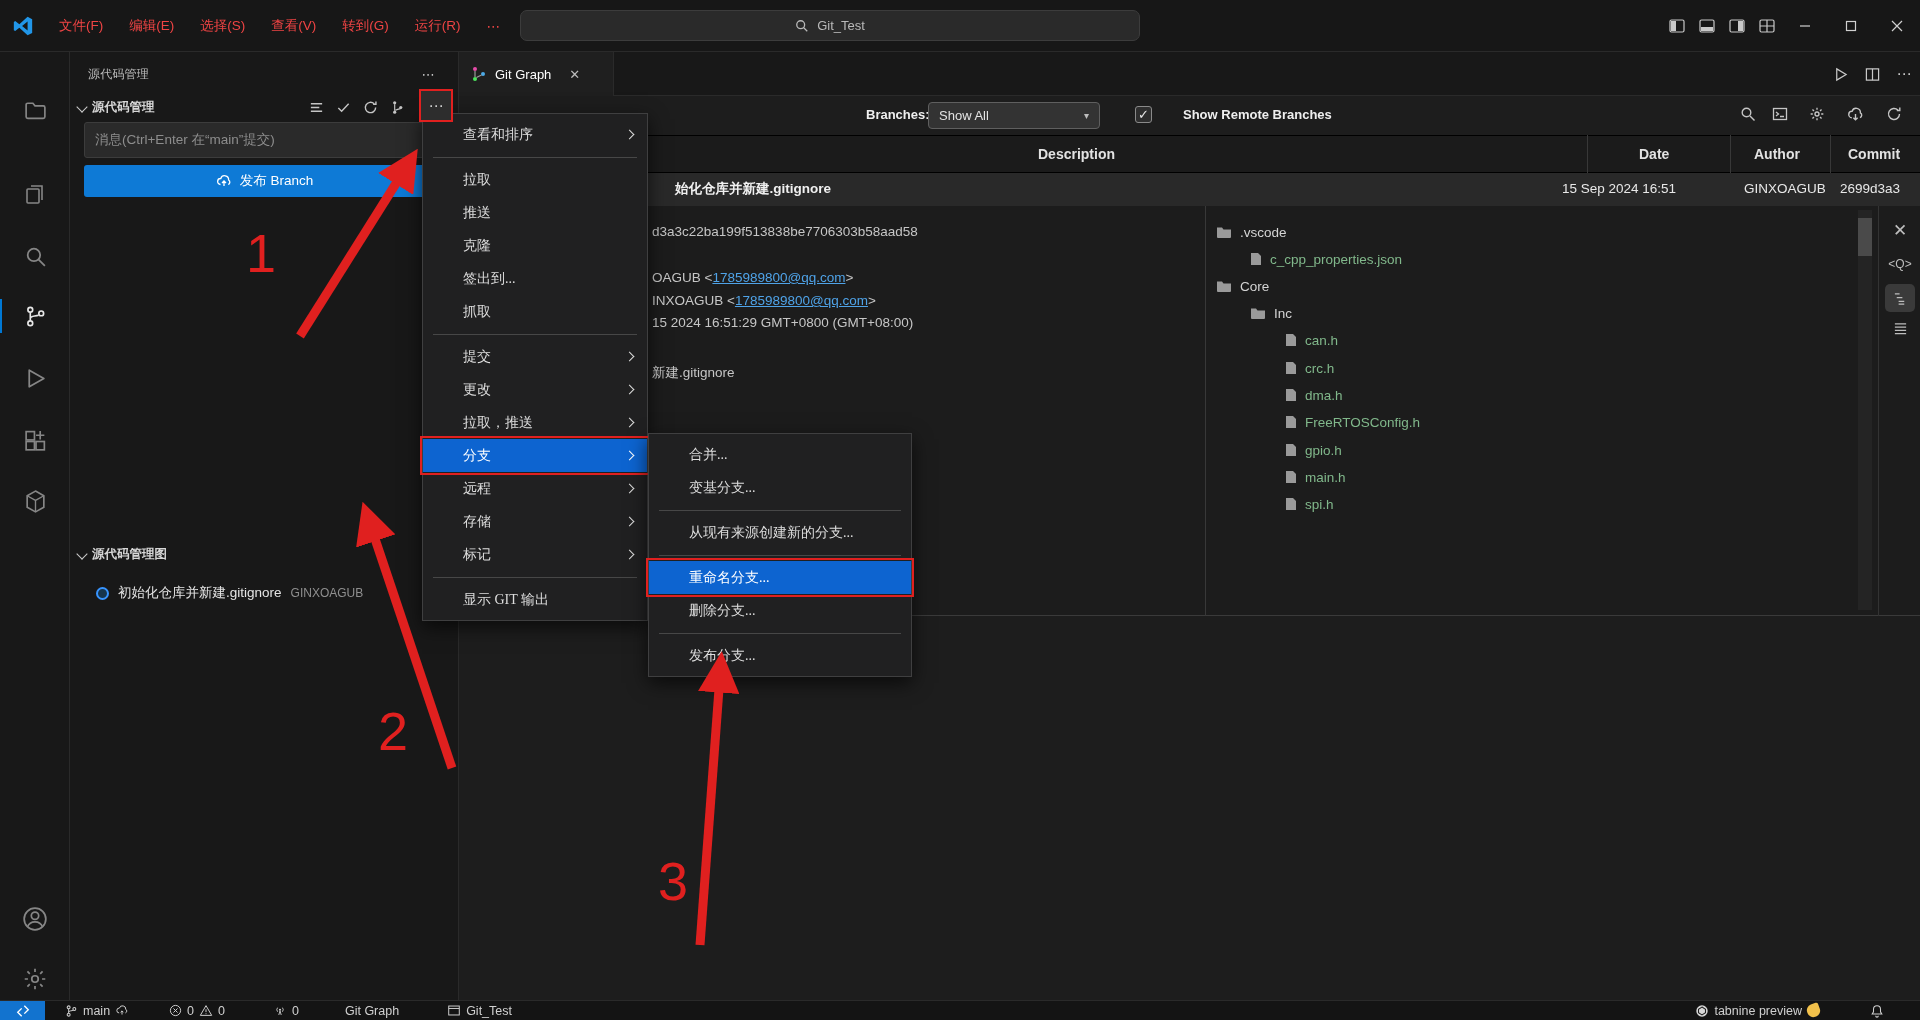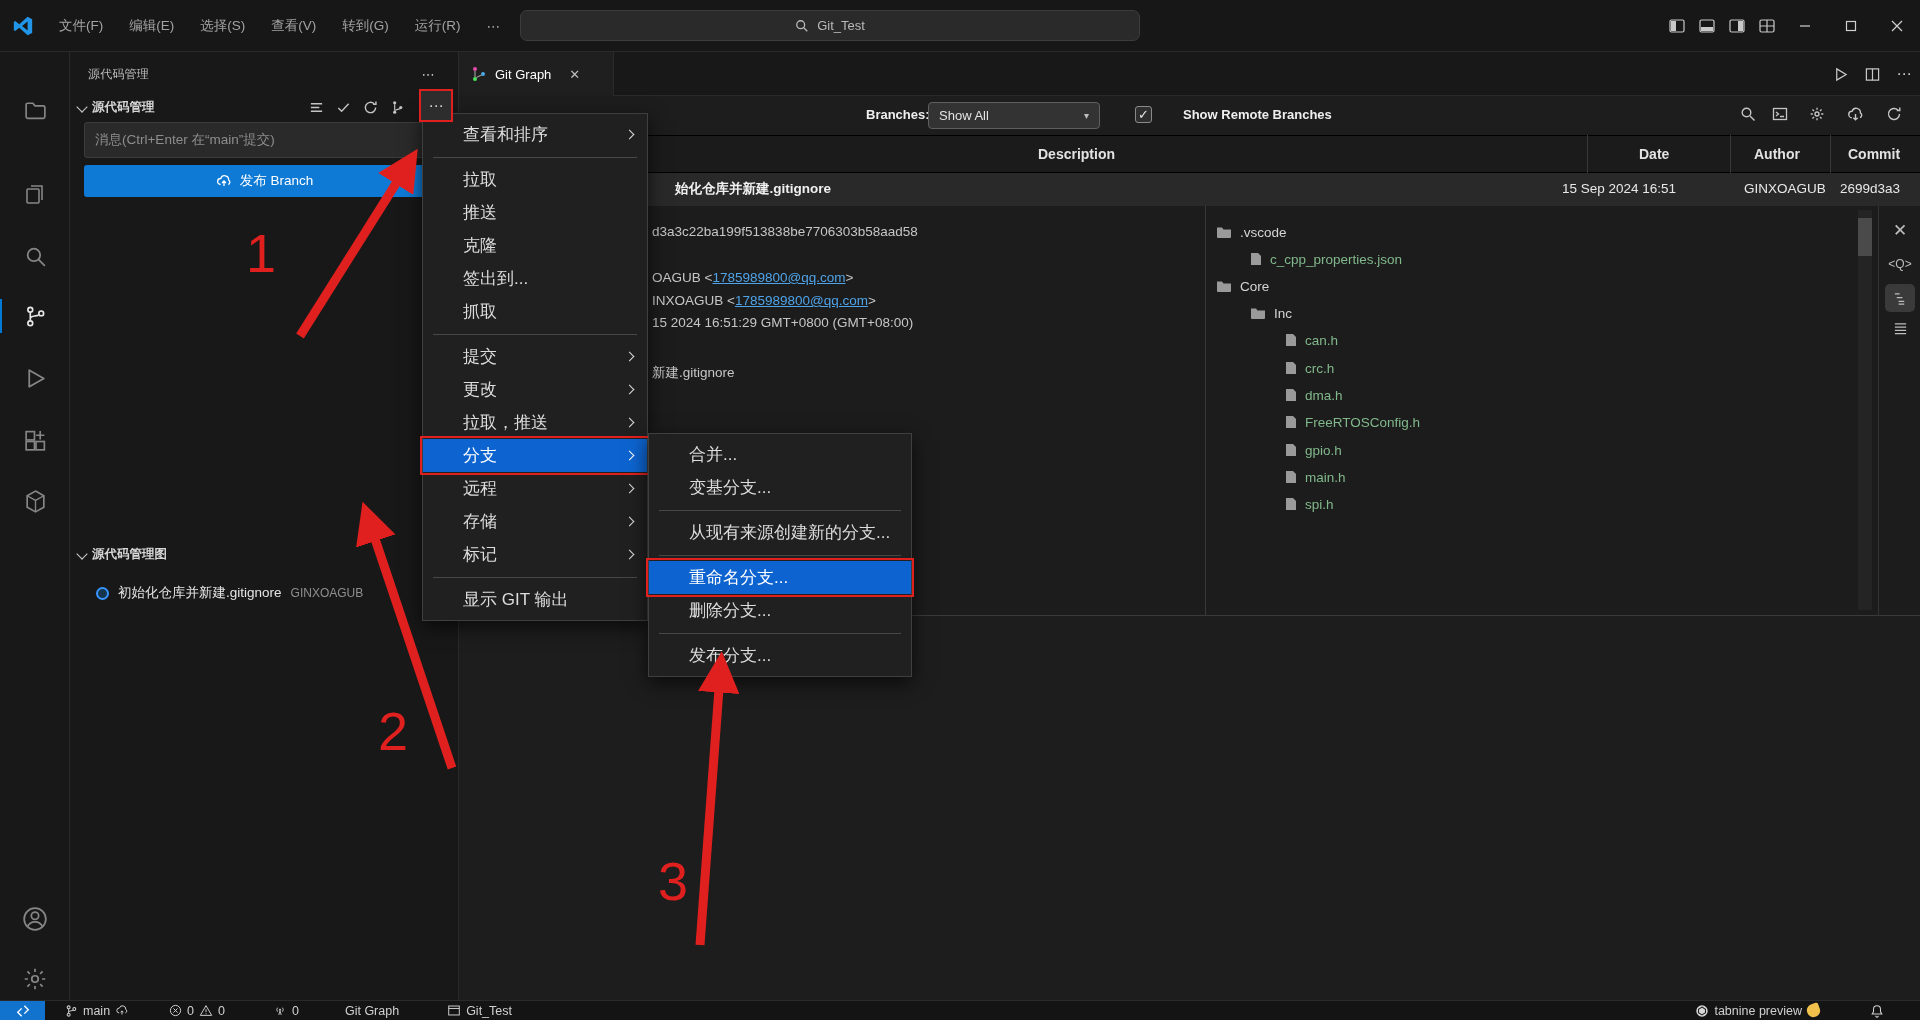--- a/index.html
+++ b/index.html
@@ -9,21 +9,21 @@
     background:#1d1d1d; font-family:"Liberation Sans","DejaVu Sans",sans-serif;
     color:#cccccc; font-size:13px; -webkit-font-smoothing:antialiased;
   }
   .abs { position:absolute; }
   .row { display:flex; align-items:center; }
   .ic { display:inline-flex; align-items:center; justify-content:center; }
   svg { display:block; }
 
   
   #titlebar { left:0; top:0; width:1920px; height:52px; background:#171717; border-bottom:1px solid #2a2a2a; }
-  .tmenu { height:52px; padding:0 13px; color:#a3a3a3; font-size:13.5px; display:flex; align-items:center; cursor:default; }
+  .tmenu { height:52px; padding:0 13px; color:#ef4444; font-size:13.5px; display:flex; align-items:center; cursor:default; }
   #cmdcenter { left:520px; top:10px; width:620px; height:31px; background:#2a2a2a; border:1px solid #3c3c3c;
     border-radius:7px; display:flex; align-items:center; justify-content:center; gap:8px; color:#b9b9b9; font-size:13px; }
   .navarrow { color:#c5c5c5; font-size:18px; width:34px; height:34px; }
   .wlayout { width:30px; height:34px; color:#c9c9c9; }
   .winctl { width:46px; height:40px; color:#d0d0d0; font-size:14px; }
 
   
   #activitybar { left:0; top:52px; width:70px; height:948px; background:#181818; border-right:1px solid #2a2a2a; }
   .abicon { position:absolute; left:18px; width:34px; height:34px; color:#868686; }
   .abicon.active { color:#e7e7e7; }
@@ -64,21 +64,21 @@
   .fname-file { color:#81b88b; font-size:13.5px; }
   .ficon { color:#9a9a9a; }
   #ggscroll { position:absolute; left:1399px; top:4px; width:14px; height:400px; background:#242424; }
   #ggthumb { position:absolute; left:0; top:8px; width:14px; height:38px; background:#4a4a4a; }
   #rightrail { position:absolute; left:1419px; top:0; width:42px; height:410px; border-left:1px solid #333; }
   .railic { position:absolute; left:6px; width:30px; height:28px; color:#bdbdbd; }
 
   
   .menu { position:absolute; background:#202021; border:1px solid #3f3f40; box-shadow:0 6px 18px rgba(0,0,0,.65);
     padding:4px 0; z-index:50; display:flex; flex-direction:column; }
-  .mi { height:33px; display:flex; align-items:center; padding:0 16px 0 40px; color:#dddddd; font-size:17px; position:relative; white-space:nowrap; }
+  .mi { height:33px; display:flex; align-items:center; padding:0 16px 0 40px; color:#dddddd; font-size:14px; position:relative; white-space:nowrap;font-family:Liberation Serif, serif; }
   .mi .sub { position:absolute; right:14px; width:7px; height:7px; border-top:1.6px solid currentColor; border-right:1.6px solid currentColor; transform:rotate(45deg); }
   .msep { height:12px; display:flex; align-items:center; }
   .msep div { height:1px; width:100%; background:#474747; margin:0 10px; }
   .mi.hl { background:#0d64d0; color:#ffffff; }
   .redbox { outline:2.5px solid #e0201f; outline-offset:1px; }
 
   
   #statusbar { left:0; top:1000px; width:1920px; height:20px; background:#141414; border-top:1px solid #2a2a2a;
     display:flex; align-items:center; color:#d0d0d0; font-size:12.5px; }
   #remoteblock { width:45px; height:20px; background:#1273cf; color:#fff; display:flex; align-items:center; justify-content:center; }

